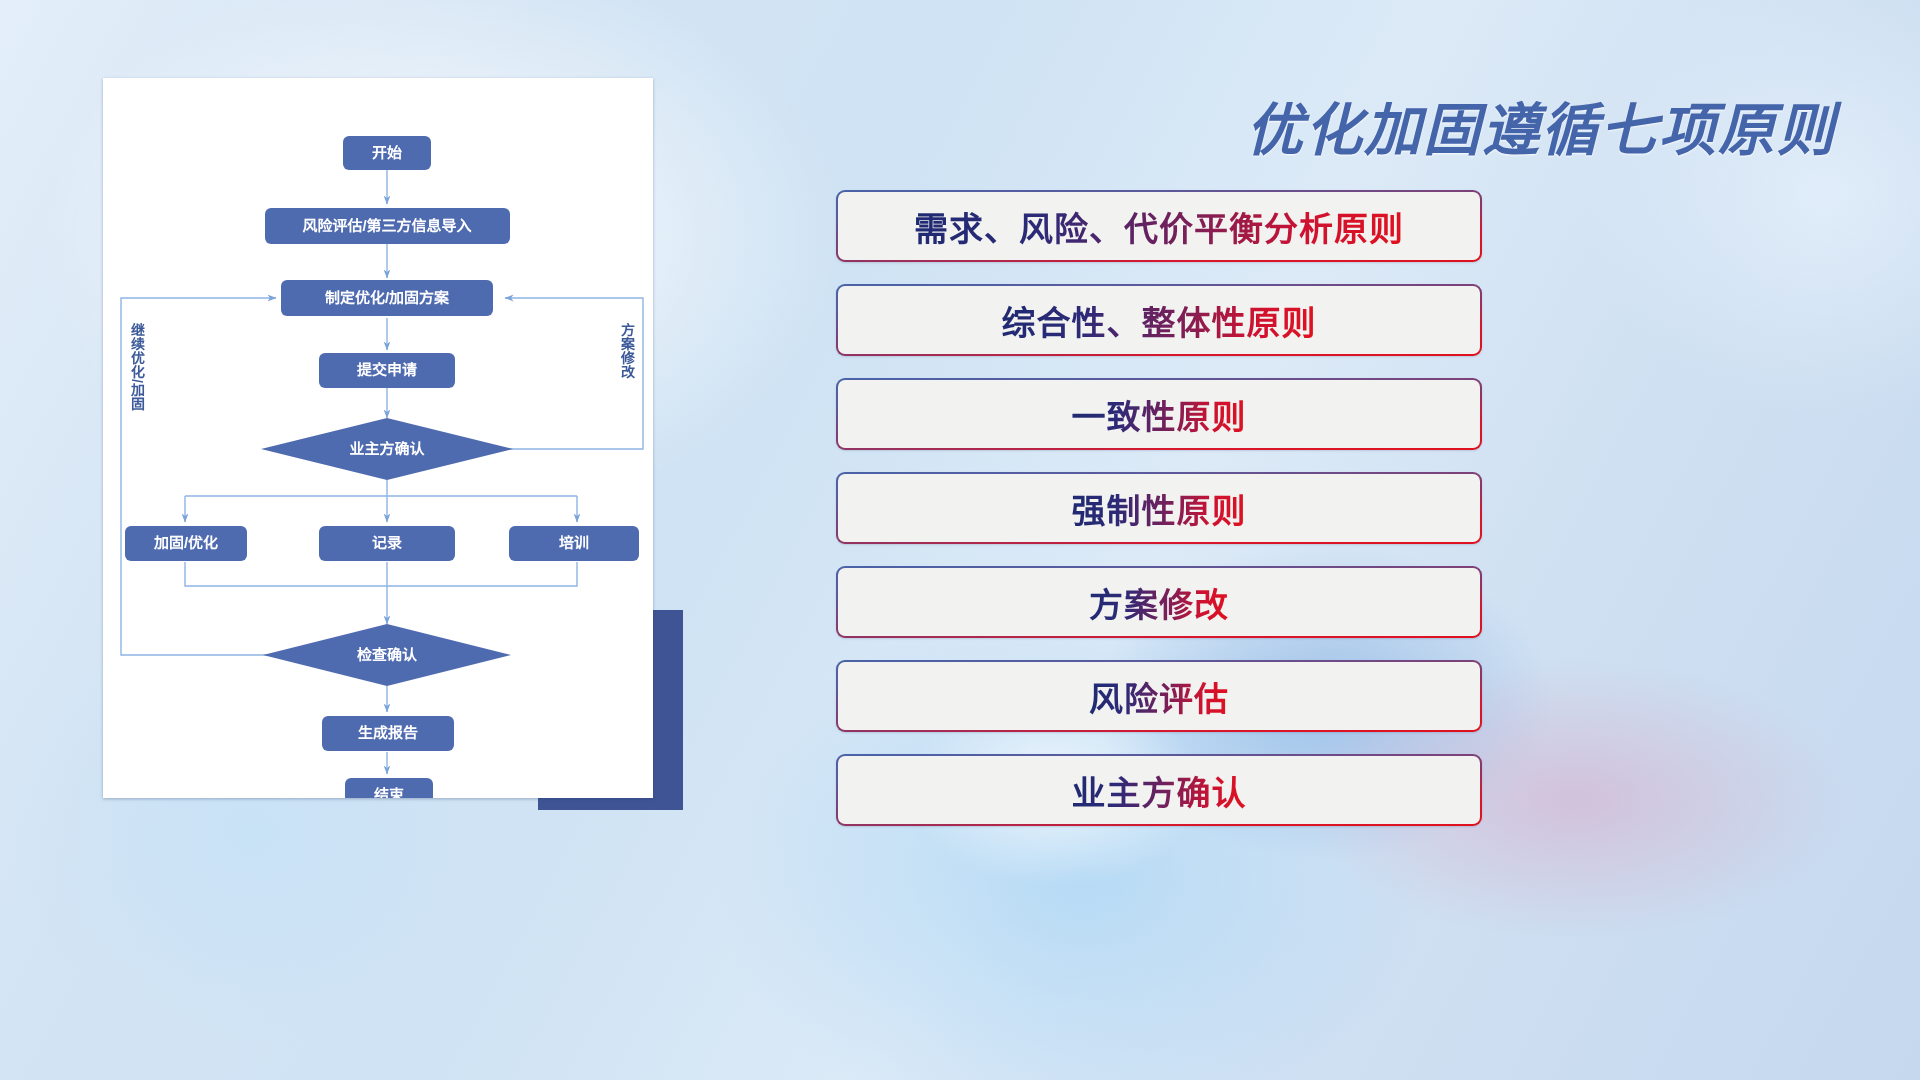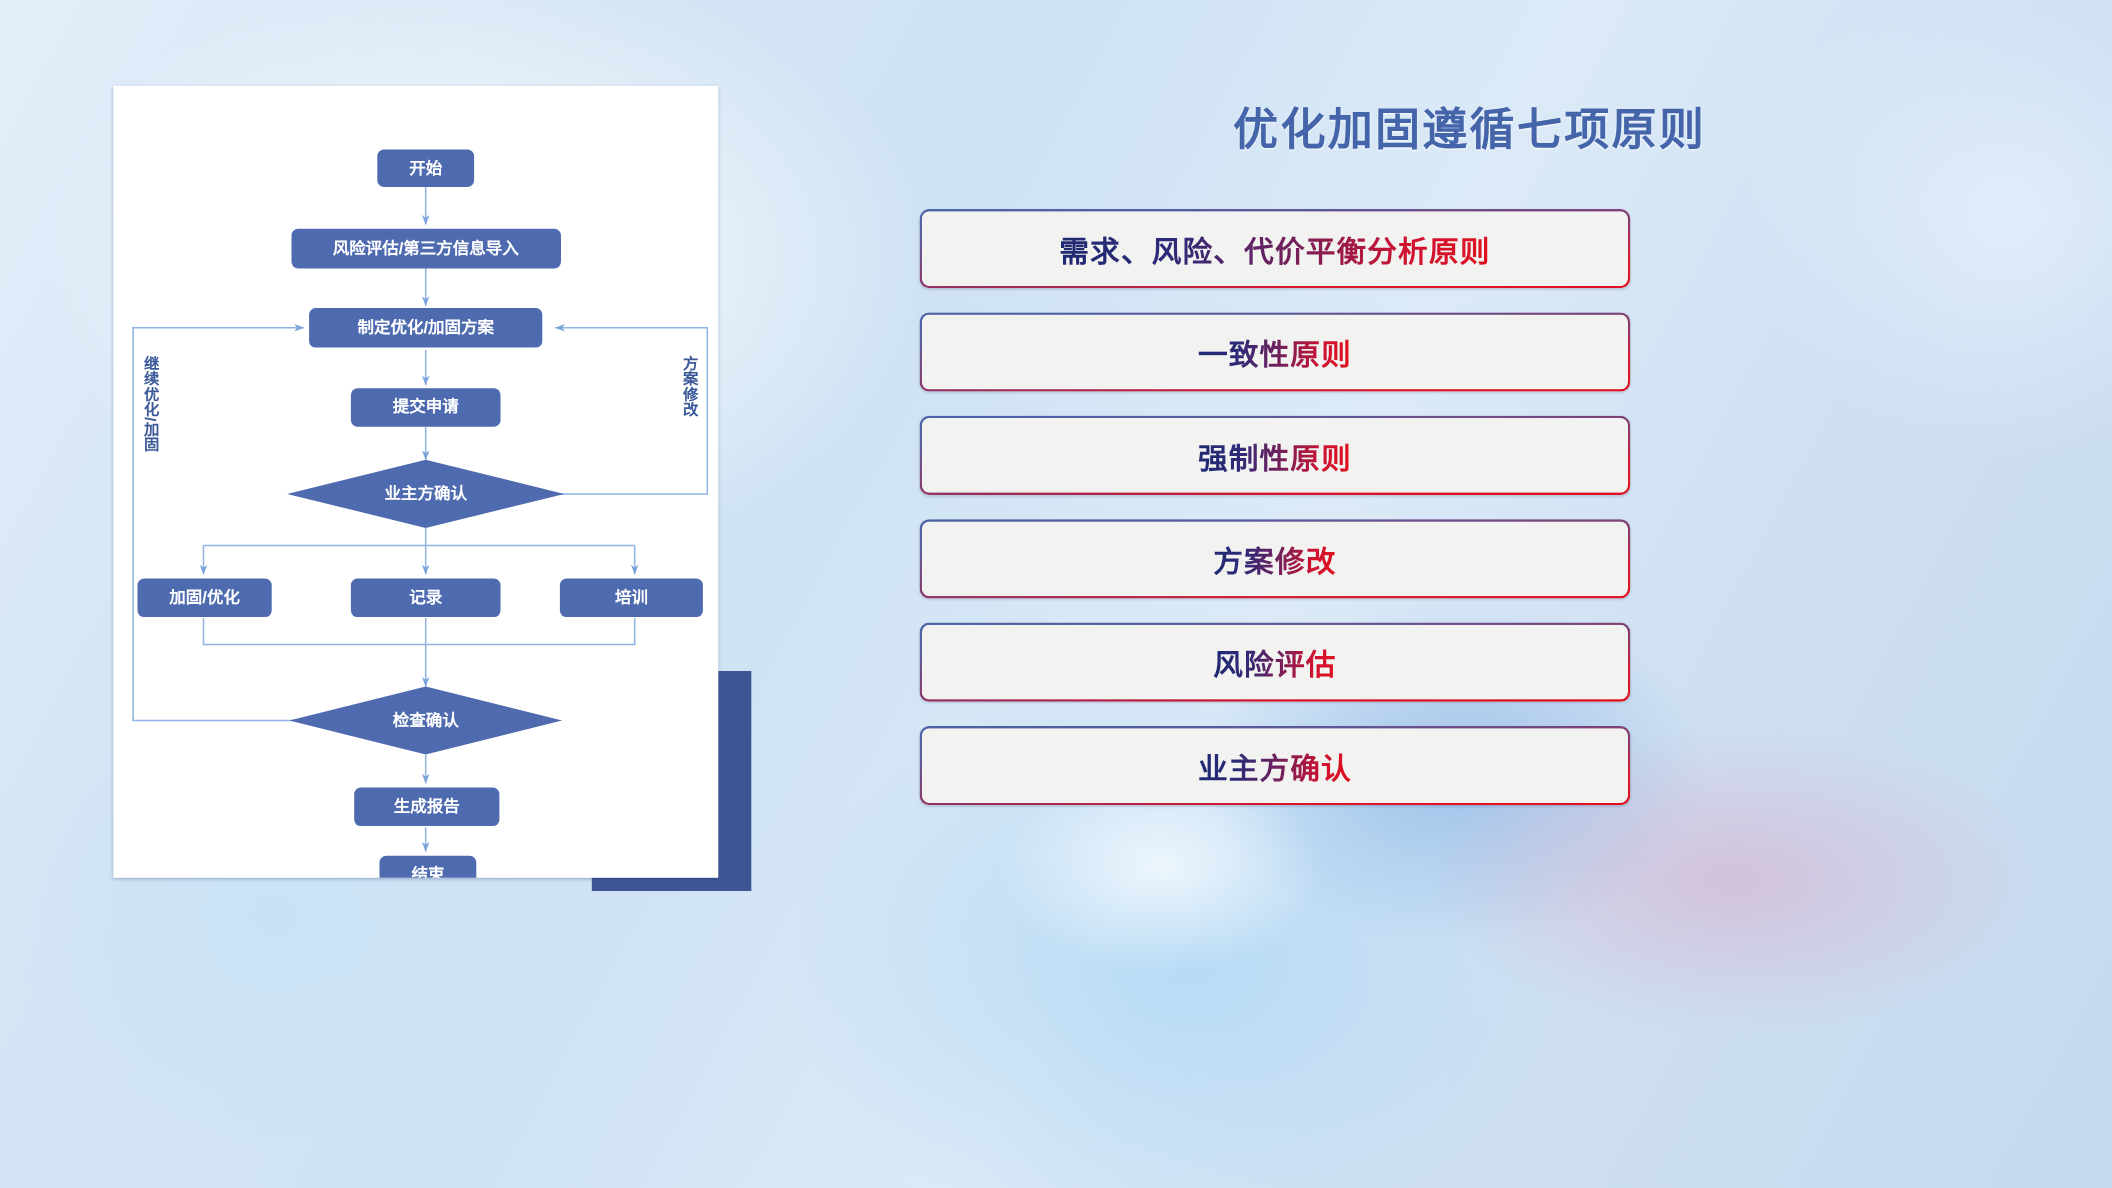--- a/index.html
+++ b/index.html
@@ -66,43 +66,44 @@
   }
   .edge-label{
     fill:#3c5a9a;font-size:14px;font-weight:bold;
     font-family:"Liberation Sans","DejaVu Sans",sans-serif;
   }
 
   
   #right{position:absolute;left:836px;top:0;width:1060px;height:1080px;z-index:3;}
   #deck-title{
     position:absolute;left:0;top:84px;width:1000px;
-    text-align:center;
-    font-size:41px;font-weight:bold;letter-spacing:2px;
+    text-align:right;
+    font-size:57px;font-weight:bold;letter-spacing:2px;
     color:#4565ab;
     text-shadow:0 1px 2px rgba(255,255,255,.85);
+    font-style:italic;
   }
   #cards{position:absolute;left:0;top:190px;width:1060px;}
   .card{
     position:relative;
     width:642px;height:68px;
     margin:0 0 22px 0;
     border-radius:9px;
     background:#f2f2f0;
     border:2px solid transparent;
     background-image:
       linear-gradient(#f2f2f0,#f2f2f0),
       linear-gradient(175deg,#4a63a8 0%,#5a5a9c 22%,#8e3566 55%,#d8162c 78%,#e0111f 100%);
     background-origin:border-box;
     background-clip:padding-box,border-box;
     box-shadow:0 1px 2px rgba(60,70,110,.18);
     display:flex;align-items:center;justify-content:center;
   }
   .card-label{
-    font-size:27px;font-weight:bold;letter-spacing:1px;
+    font-size:34px;font-weight:bold;letter-spacing:1px;
     background-image:linear-gradient(95deg,#1f2a72 0%,#2d2a78 26%,#7a1f58 56%,#cf1230 80%,#e0111f 100%);
     -webkit-background-clip:text;background-clip:text;
     color:transparent;-webkit-text-fill-color:transparent;
     white-space:nowrap;
   }
 </style>
 </head>
 <body>
 
 <div id="bg">
@@ -221,20 +222,23 @@
 </div>
 
 <div id="right">
   <div id="deck-title">优化加固遵循七项原则</div>
 
   <div id="cards">
     <div class="card">
       <span class="card-label">需求、风险、代价平衡分析原则</span>
     </div>
     <div class="card">
+      <span class="card-label">综合性、整体性原则</span>
+    </div>
+    <div class="card">
       <span class="card-label">一致性原则</span>
     </div>
     <div class="card">
       <span class="card-label">强制性原则</span>
     </div>
     <div class="card">
       <span class="card-label">方案修改</span>
     </div>
     <div class="card">
       <span class="card-label">风险评估</span>

